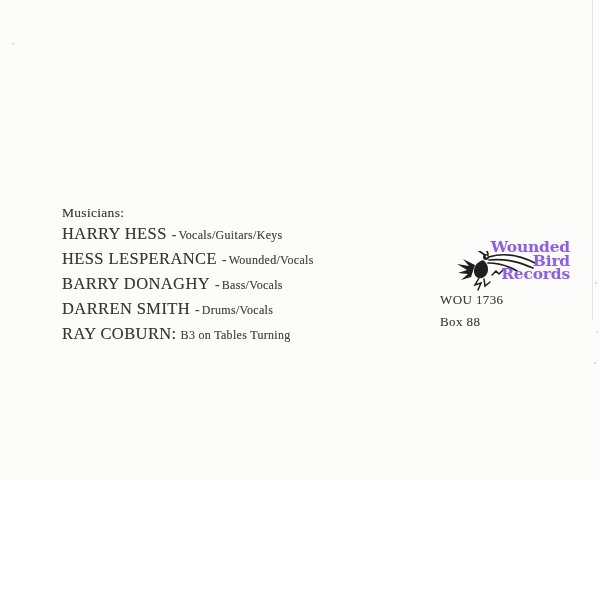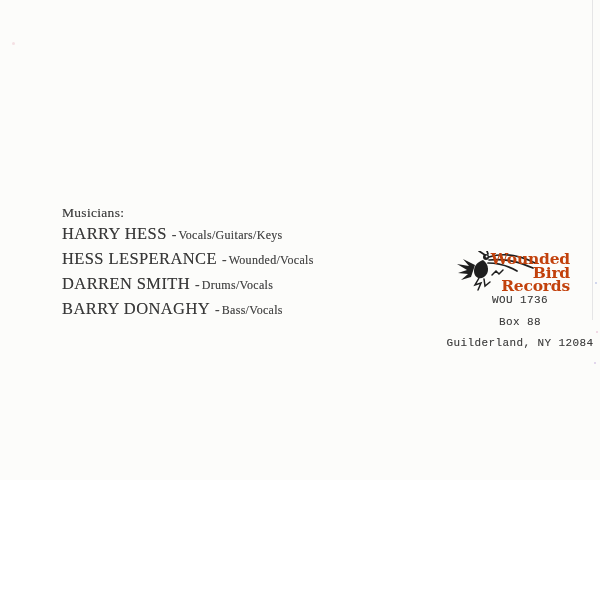--- a/index.html
+++ b/index.html
@@ -47,43 +47,43 @@
   .credit-role {
     font-size: 12px;
     color: #474747;
     letter-spacing: 0.3px;
   }
   .additional-title { margin-top: 22px; }
 
   
   .label-logo-text {
     position: absolute;
-    top: 252px;
+    top: 240px;
     right: 30px;
     text-align: right;
     font-family: "DejaVu Serif", serif;
     font-weight: 700;
     font-size: 15.5px;
     line-height: 13.5px;
     letter-spacing: -0.2px;
-    color: #c2410c;
+    color: #8b5cf6;
   }
   .bird-logo {
     position: absolute;
     left: 455px;
     top: 251px;
   }
   .label-address {
     position: absolute;
     left: 440px;
     top: 294px;
     width: 160px;
-    text-align: center;
-    font-family: Liberation Mono, monospace;
-    font-size: 11px;
+    text-align: left;
+    font-family: Liberation Serif, serif;
+    font-size: 13px;
     color: #3e3e3e;
     letter-spacing: 0.4px;
     text-shadow: 0 0 0.5px rgba(70,70,70,0.4);
   }
   .label-address .addr-line { margin-bottom: 9.5px; line-height: 12px; }
   .label-address .addr-gap { margin-bottom: 9.5px; }
 
   
   .scan-edge-line {
     position: absolute;
@@ -127,28 +127,32 @@
 
     <div class="credit-line">
       <span class="credit-name">HARRY HESS</span><span class="credit-sep">-</span><span class="credit-role">Vocals/Guitars/Keys</span>
     </div>
 
     <div class="credit-line">
       <span class="credit-name">HESS LESPERANCE</span><span class="credit-sep">-</span><span class="credit-role">Wounded/Vocals</span>
     </div>
 
     <div class="credit-line">
+      <span class="credit-name">BARRY DONAGHY</span><span class="credit-sep">-</span><span class="credit-role">Bass/Vocals</span>
+    </div>
+
+    <div class="credit-line">
       <span class="credit-name">DARREN SMITH</span><span class="credit-sep">-</span><span class="credit-role">Drums/Vocals</span>
     </div>
 
+
     <div class="credit-line">
-      <span class="credit-name">BARRY DONAGHY</span><span class="credit-sep">-</span><span class="credit-role">Bass/Vocals</span>
+      <span class="credit-name">RAY COBURN:</span>
+      <span class="credit-role">B3 on Tables Turning</span>
     </div>
-
-
   </div>
 
   <div class="bird-logo">
     <svg width="88" height="42" viewBox="0 0 88 42" xmlns="http://www.w3.org/2000/svg">
       <g fill="none" stroke="#1e1e1e" stroke-width="1.7" stroke-linecap="round">
         <path d="M34,6 C50,1 66,5 80,12"></path>
         <path d="M34,9 C52,7 66,12 78,17"></path>
         <path d="M33,12 C45,12 55,16 62,20"></path>
         <path d="M30,4 l-6,-4"></path>
         <path d="M33,3 l-1,-3"></path>
@@ -167,21 +171,20 @@
 
   <div class="label-logo-text">
     <div>Wounded</div>
     <div>Bird</div>
     <div>Records</div>
   </div>
 
   <div class="label-address">
     <div class="addr-line addr-gap">WOU 1736</div>
     <div class="addr-line addr-gap">Box 88</div>
-    <div class="addr-line">Guilderland, NY 12084</div>
   </div>
 
   <div class="scan-edge-line"></div>
   <div class="scan-bottom-strip"></div>
   <div class="scan-right-line"></div>
   <div class="speck speck-1"></div>
   <div class="speck speck-2"></div>
   <div class="speck speck-3"></div>
   <div class="speck speck-4"></div>
 

